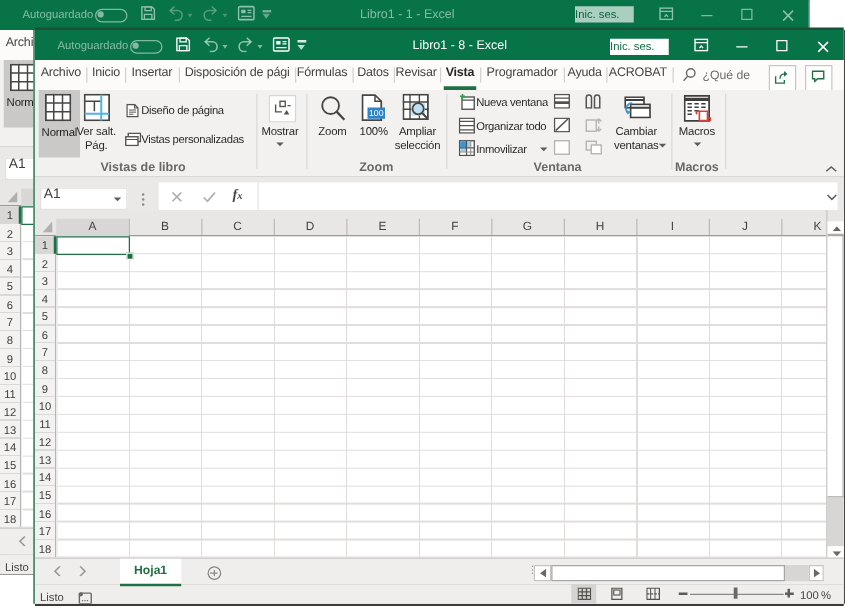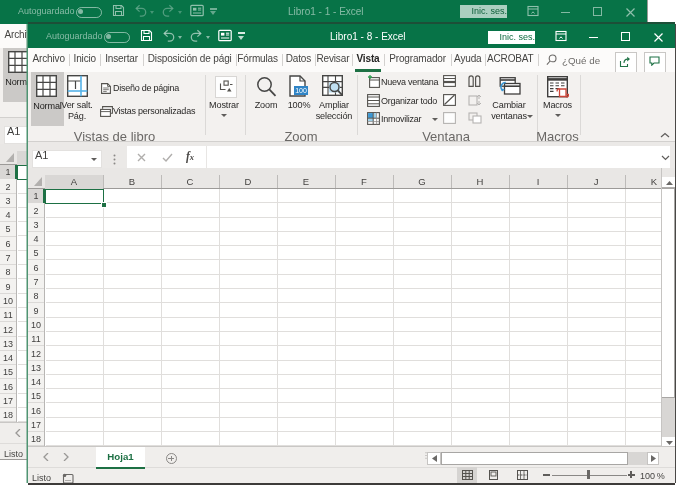--- a/index.html
+++ b/index.html
@@ -6,30 +6,30 @@
 .a{position:absolute;}
 .win{position:absolute;width:648px;height:458.5px;background:#fff;overflow:hidden;}
 
 .tbar{position:absolute;left:0;top:0;width:648px;height:24px;background:#077347;}
 .tbar .ttl{position:absolute;top:6.5px;font-size:10px;color:#fff;white-space:nowrap;}
 .dim1{opacity:.5}
 .ag{position:absolute;left:18px;top:7px;font-size:9px;color:rgba(255,255,255,.5);}
 .pill{position:absolute;left:76px;top:8px;width:24px;height:9px;border:1px solid rgba(255,255,255,.5);border-radius:6px;}
 .pill i{position:absolute;left:1px;top:1px;width:5px;height:5px;background:rgba(255,255,255,.5);border-radius:50%;}
 .caret{position:absolute;width:0;height:0;border-left:3px solid transparent;border-right:3px solid transparent;border-top:4px solid rgba(255,255,255,.75);}
-.inic{position:absolute;left:460px;top:6.5px;width:47px;height:13px;background:#fff;color:#0e6b40;font-size:9px;text-align:right;line-height:13px;}
+.inic{position:absolute;left:460px;top:6.5px;width:47px;height:13px;background:#fff;color:#0e6b40;font-size:9px;text-align:left;line-height:13px;}
 .wbtn{position:absolute;top:0;width:30px;height:24px;color:#fff;}
 
 .tabs{position:absolute;left:0;top:24px;width:648px;height:24px;background:#fcfbfa;}
 .tab{position:absolute;top:5px;font-size:10px;letter-spacing:-0.15px;color:#454442;white-space:nowrap;transform:translateX(-50%);}
 .tabsep{position:absolute;top:6px;width:1px;height:12px;background:#d3d1cf;}
 .vistau{position:absolute;left:327px;top:21px;width:26px;height:2.5px;background:#1d7044;}
 
 .ribbon{position:absolute;left:0;top:48px;width:648px;height:70px;background:#f3f1ef;border-bottom:1px solid #d2d0ce;box-sizing:border-box;}
-.glabel{position:absolute;top:57px;font-size:13px;color:#6a6866;transform:translateX(-50%);white-space:nowrap;}
+.glabel{position:absolute;top:57px;font-size:10px;color:#6a6866;transform:translateX(-50%);white-space:nowrap;font-weight:bold;}
 .gsep{position:absolute;top:3px;width:1px;height:60px;background:#dbd9d7;}
 .bigbtn{position:absolute;font-size:9.1px;letter-spacing:-0.15px;line-height:10.8px;color:#2b2a29;text-align:center;white-space:nowrap;}
 .slbl{position:absolute;font-size:9px;letter-spacing:-0.25px;color:#2b2a29;white-space:nowrap;}
 .dcaret{position:absolute;width:0;height:0;border-left:3px solid transparent;border-right:3px solid transparent;border-top:3.5px solid #5f5d5b;}
 
 .fbar{position:absolute;left:0;top:118px;width:648px;height:26px;background:#ebe9e7;}
 .nbox{position:absolute;left:4px;top:7.5px;width:70px;height:18px;background:#fff;border:1px solid #e3e1df;box-sizing:border-box;}
 .ffield{position:absolute;left:99px;top:4px;width:543px;height:22px;background:#fff;}
 
 .gridwrap{position:absolute;left:0;top:144px;width:648px;height:278px;background:#fff;}

